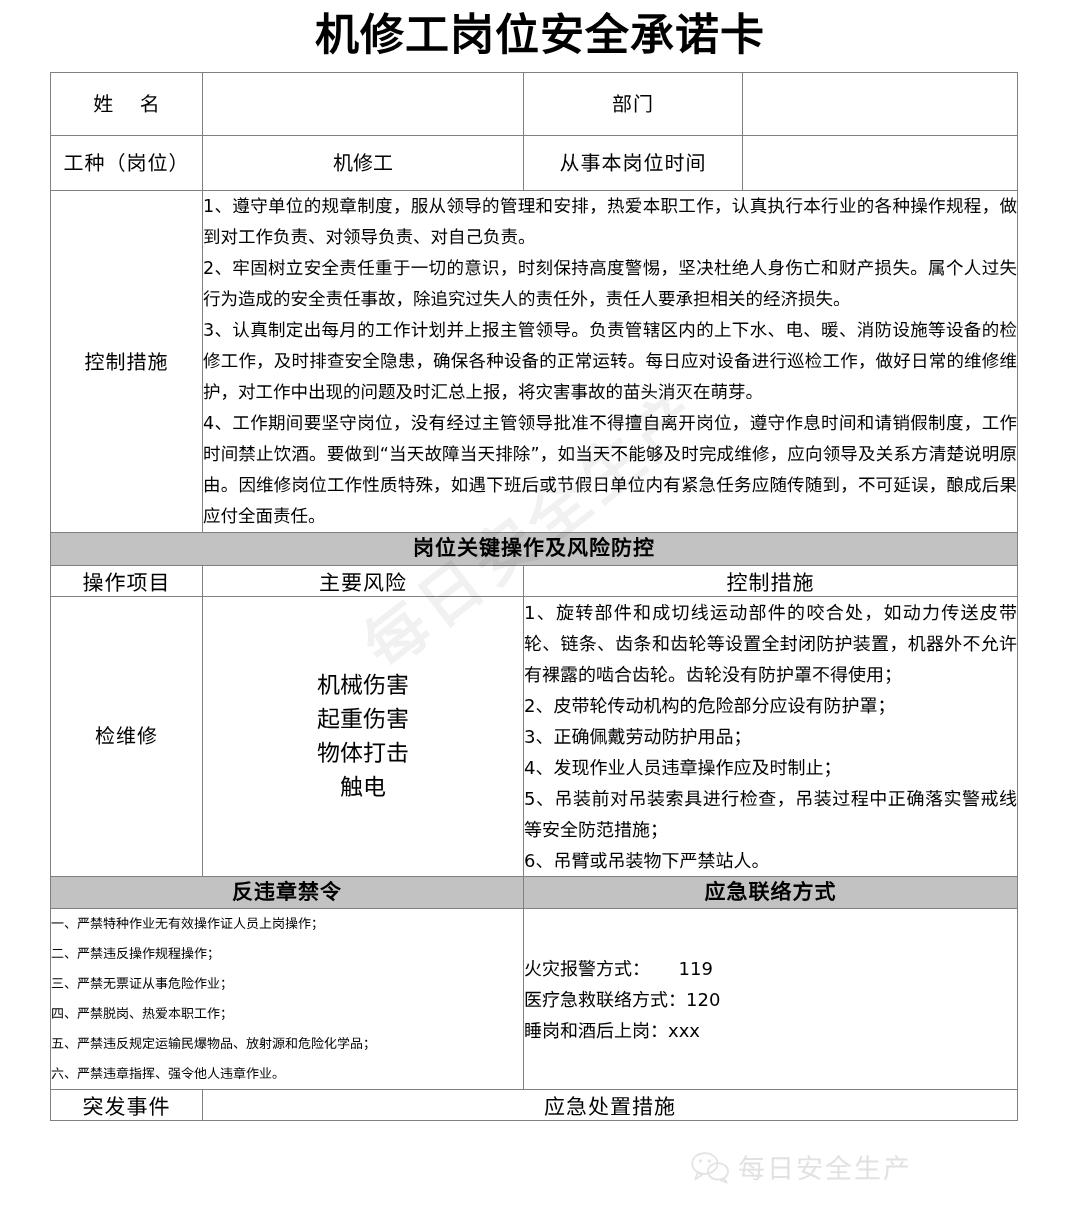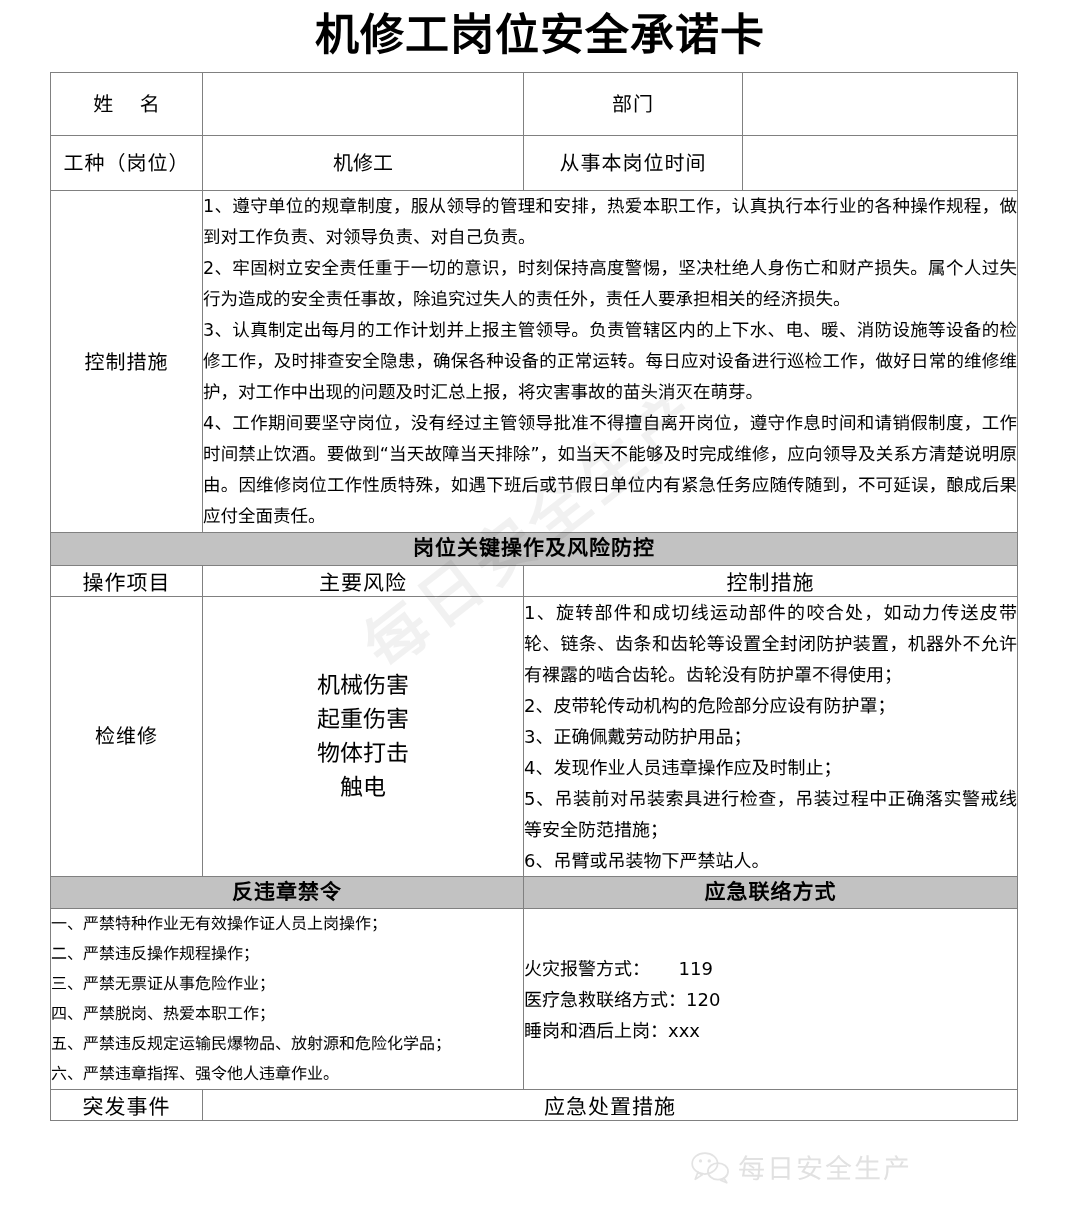--- a/index.html
+++ b/index.html
@@ -134,21 +134,21 @@
   .measure-text {
     font-size: 18px;
     line-height: 31px;
     text-align: justify;
     text-justify: inter-ideograph;
     padding: 8px 12px;
   }
   .measure-text p { margin: 0; }
 
   .ban-text {
-    font-size: 16px;
+    font-size: 13px;
     line-height: 30px;
     padding: 6px 10px 6px 12px;
     font-family: Liberation Serif, serif;
   }
   .ban-text p { margin: 0; }
 
   .contact-text {
     font-size: 18px;
     line-height: 31px;
     padding: 10px 12px 10px 20px;

